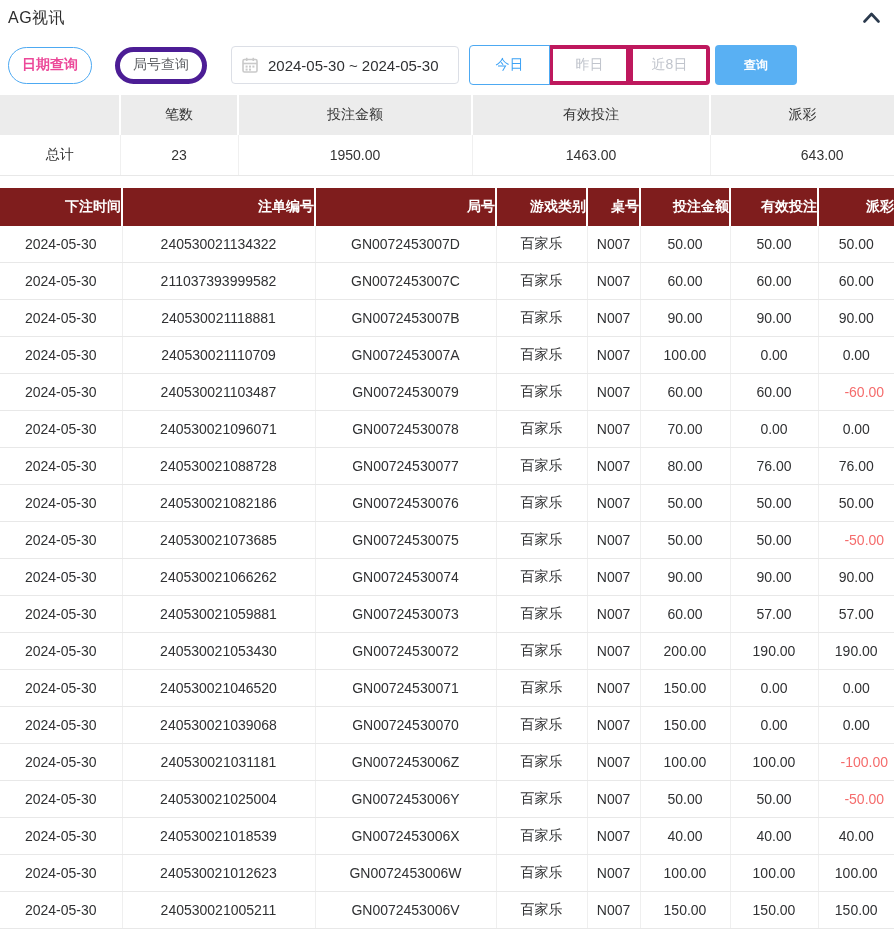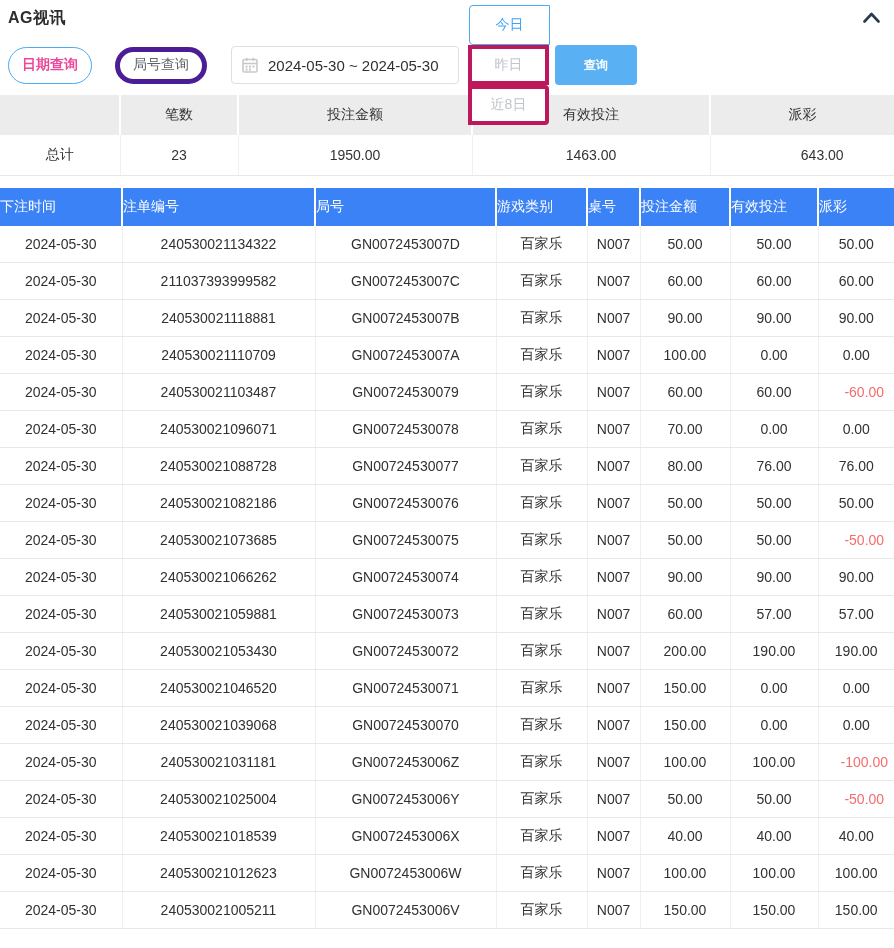--- a/index.html
+++ b/index.html
@@ -2,38 +2,38 @@
 <html><head>
 <meta charset="utf-8">
 <style>
   * { margin:0; padding:0; box-sizing:border-box; }
   html,body { width:894px; height:948px; overflow:hidden; background:#fff;
     font-family:"Liberation Sans","DejaVu Sans",sans-serif; color:#333; }
 
   
   .panel-header { display:flex; justify-content:space-between; align-items:center;
     padding:7px 12px 0 8px; height:30px; }
-  .panel-title { font-size:16px; font-weight:700; color:#2d2d2d; letter-spacing:.5px; }
+  .panel-title { font-size:16px; font-weight:400; color:#2d2d2d; letter-spacing:.5px; }
   .collapse-btn { background:none; border:none; cursor:pointer; display:flex; align-items:center; padding:2px; }
 
   
   .filter-bar { display:flex; align-items:center; margin:15px 0 0 8px; height:40px; }
   .pill-btn { height:37px; padding:0 13px; border-radius:19px; background:#fff;
     border:5px solid #4c1d95; color:#606266; font-size:14px; cursor:pointer;
     font-family:inherit; }
   .pill-btn.pill-active { border:1px solid #4da9f2; color:#ec4899; font-weight:700; }
   .pill-btn + .pill-btn { margin-left:23px; }
 
   .date-input { margin-left:24px; width:228px; height:38px; border:1px solid #dcdfe6;
     border-radius:4px; display:flex; align-items:center; padding:12px 10px; cursor:pointer;
     background:#fff; }
   .date-input .cal { display:inline-flex; margin-right:10px; }
   .date-input .date-text { font-size:15px; color:#303133; white-space:nowrap; }
 
-  .segmented { display:flex; margin-left:10px;flex-direction:column; }
+  .segmented { display:flex; margin-left:10px; }
   .seg-btn { width:81px; height:40px; background:#fff; border:4px solid #be185d;
     color:#c0c4cc; font-size:14px; cursor:pointer; margin-left:-1px; font-family:inherit; }
   .seg-btn:first-child { margin-left:0; border-radius:4px 0 0 4px; }
   .seg-btn:last-child { border-radius:0 4px 4px 0; }
   .seg-btn.seg-active { border:1px solid #4da9f2; color:#3da2f5; position:relative; z-index:2; }
 
   .search-btn { margin-left:5px; width:82px; height:40px; border:none; border-radius:4px;
     background:#59b0f3; color:#fff; font-size:12px; font-weight:700; cursor:pointer;
     font-family:inherit; }
 
@@ -42,22 +42,22 @@
   .summary-table { margin-top:10px; }
   .summary-table th { background:#ececec; height:40px; font-weight:400; color:#333;
     border-right:2px solid #fff; text-align:center; }
   .summary-table th:last-child { border-right:none; }
   .summary-table td { height:40px; text-align:center; color:#333;
     border-bottom:1px solid #e8e8e8; border-right:1px solid #f0f0f0; }
   .summary-table td:last-child { border-right:none;padding-left:40px; }
 
   
   .main-table { margin-top:12px; }
-  .main-table th { background:#3b82f6; color:#fff; height:38px; font-weight:400;
-    border-right:2px solid #fff; text-align:left; }
+  .main-table th { background:#7f1d1d; color:#fff; height:38px; font-weight:700;
+    border-right:2px solid #fff; text-align:right; }
   .main-table th:last-child { border-right:none; }
   .main-table td { height:37px; text-align:center; color:#303133;
     border-bottom:1px solid #e8e8e8; border-right:1px solid #efefef; }
   .main-table td:last-child { border-right:none; }
   .main-table td.neg { color:#f56c6c;padding-left:16px; }
 </style>
 </head>
 <body>
 
 <div class="panel-header">

